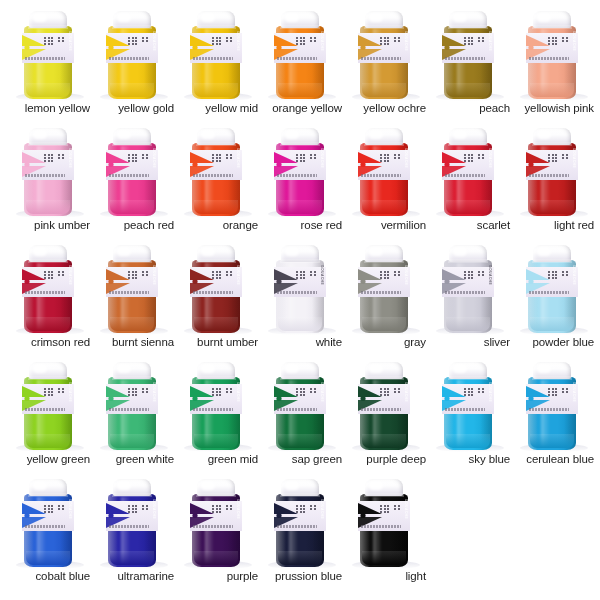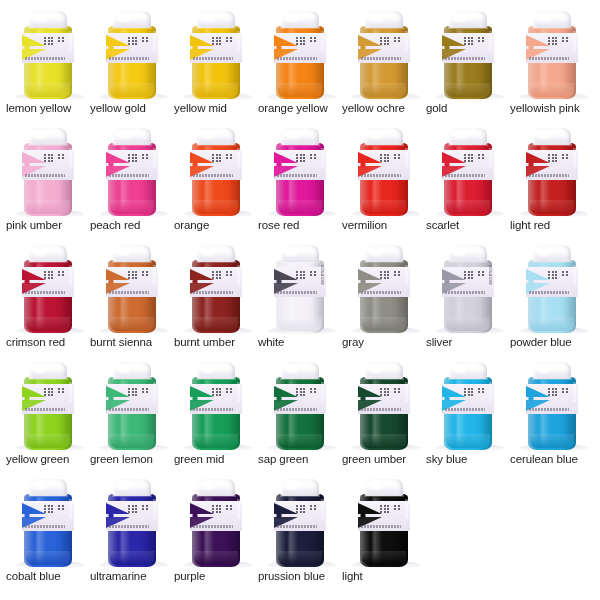--- a/index.html
+++ b/index.html
@@ -20,21 +20,21 @@
     height:117px;
     padding-left:6px;
     box-sizing:border-box;
   }
   .cell{
     width:84px;
     height:117px;
     position:relative;
     display:flex;
     flex-direction:column;
-    align-items:flex-start;
+    align-items:flex-end;
     justify-content:flex-end;
   }
   
   .bottle{
     position:relative;
     width:52px;
     height:90px;
     margin:0 auto 1px auto;
   }
   .shadow{
@@ -481,21 +481,21 @@
               </span>
               <span class="blockgrp">
                 <i></i>
                 <i></i>
               </span>
       </div>
       <div class="cn-sub"></div>
     </div>
     <div class="vbrand">GOUACHE</div>
   </div>
-        <div class="caption">gold</div>
+        <div class="caption">peach</div>
       </div>
       <div class="cell">
   <div class="bottle">
     <div class="shadow"></div>
     <div class="cap"></div>
     <div class="body">
       <div class="fill" style="background:linear-gradient(to right, #e59478 0%, #f5a88c 22%, #f5a88c 62%, #e59478 100%)"></div>
       <div class="gloss-l"></div>
       <div class="hilite"></div>
       <div class="gloss-r"></div>
@@ -1371,21 +1371,21 @@
               </span>
               <span class="blockgrp">
                 <i></i>
                 <i></i>
               </span>
       </div>
       <div class="cn-sub"></div>
     </div>
     <div class="vbrand">GOUACHE</div>
   </div>
-        <div class="caption">green lemon</div>
+        <div class="caption">green white</div>
       </div>
       <div class="cell">
   <div class="bottle">
     <div class="shadow"></div>
     <div class="cap"></div>
     <div class="body">
       <div class="fill" style="background:linear-gradient(to right, #0f8b4b 0%, #18a05a 22%, #18a05a 62%, #0f8b4b 100%)"></div>
       <div class="gloss-l"></div>
       <div class="hilite"></div>
       <div class="gloss-r"></div>
@@ -1527,21 +1527,21 @@
               </span>
               <span class="blockgrp">
                 <i></i>
                 <i></i>
               </span>
       </div>
       <div class="cn-sub"></div>
     </div>
     <div class="vbrand">GOUACHE</div>
   </div>
-        <div class="caption">green umber</div>
+        <div class="caption">purple deep</div>
       </div>
       <div class="cell">
   <div class="bottle">
     <div class="shadow"></div>
     <div class="cap"></div>
     <div class="body">
       <div class="fill" style="background:linear-gradient(to right, #14a1d2 0%, #22b6e8 22%, #22b6e8 62%, #14a1d2 100%)"></div>
       <div class="gloss-l"></div>
       <div class="hilite"></div>
       <div class="gloss-r"></div>

